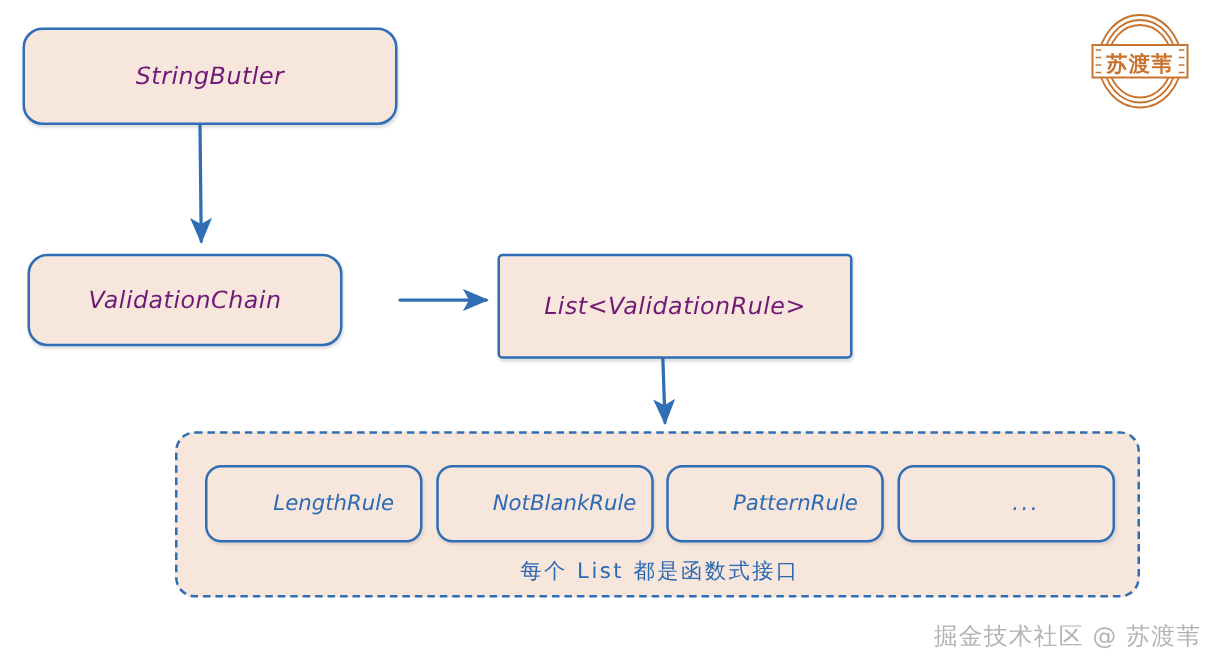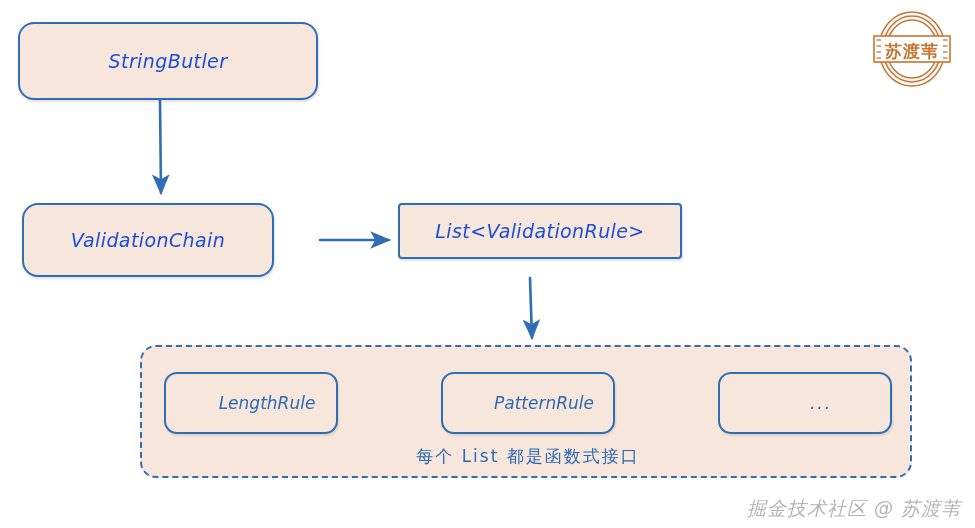--- a/index.html
+++ b/index.html
@@ -33,21 +33,21 @@
     align-items: center;
     justify-content: center;
     color: #2f6eb5;
     font-family: "DejaVu Sans", sans-serif;
     letter-spacing: 0.4px;
     box-shadow: 1px 2px 2px rgba(90,90,110,0.18);
   }
 
   .node .label {
     font-size: 19px;
-    color: #1d4ed8;
+    color: #701a75;
     white-space: nowrap;
     font-style: italic;
     font-weight: 400;
   }
 
   
   #node-stringbutler {
     left: 18px;
     top: 22px;
     width: 300px;
@@ -61,21 +61,21 @@
     top: 203px;
     width: 252px;
     height: 74px;
     border-radius: 16px;
   }
 
   #node-listvalidationrule {
     left: 398px;
     top: 203px;
     width: 284px;
-    height: 56px;
+    height: 84px;
     border-radius: 4px;
   }
 
   
   #rules-group {
     position: absolute;
     left: 140px;
     top: 345px;
     width: 772px;
     height: 133px;
@@ -157,21 +157,20 @@
   #watermark {
     position: absolute;
     right: 14px;
     bottom: 6px;
     font-size: 19px;
     color: #9a9a9a;
     font-family: "DejaVu Sans", sans-serif;
     letter-spacing: 1px;
     white-space: nowrap;
     opacity: 0.75;
-    font-style: italic;
   }
 </style>
 </head>
 <body>
 
 <div id="canvas">
 
   <svg id="connectors" viewBox="0 0 975 528" xmlns="http://www.w3.org/2000/svg">
     <defs>
       <marker id="arrowhead" markerWidth="9" markerHeight="9" refX="7.2" refY="3.4" orient="auto" markerUnits="strokeWidth">
@@ -198,20 +197,23 @@
     <span class="label">List&lt;ValidationRule&gt;</span>
   </div>
 
   <div id="rules-group">
     <div id="rules-row">
 
       <div class="rule-node">
         <span class="label">LengthRule</span>
       </div>
 
+      <div class="rule-node">
+        <span class="label">NotBlankRule</span>
+      </div>
 
       <div class="rule-node">
         <span class="label">PatternRule</span>
       </div>
 
       <div class="rule-node ellipsis">
         <span class="label">...</span>
       </div>
 
     </div>

